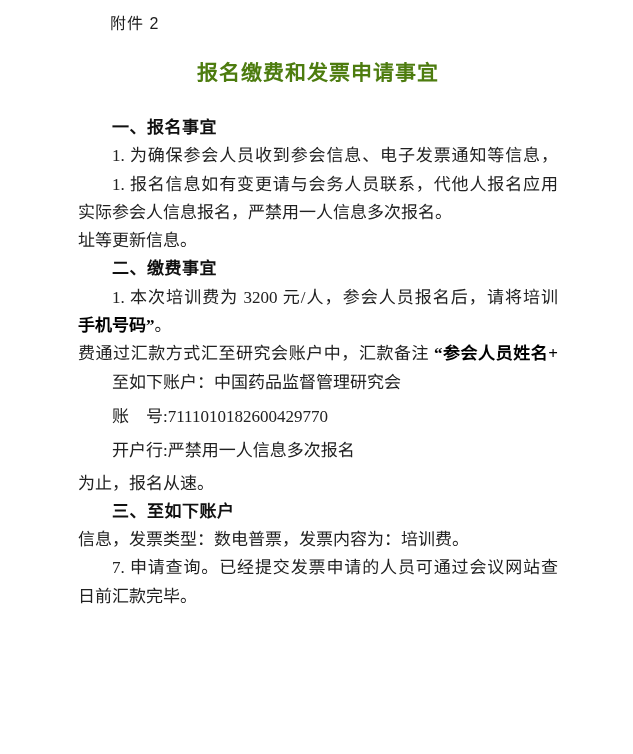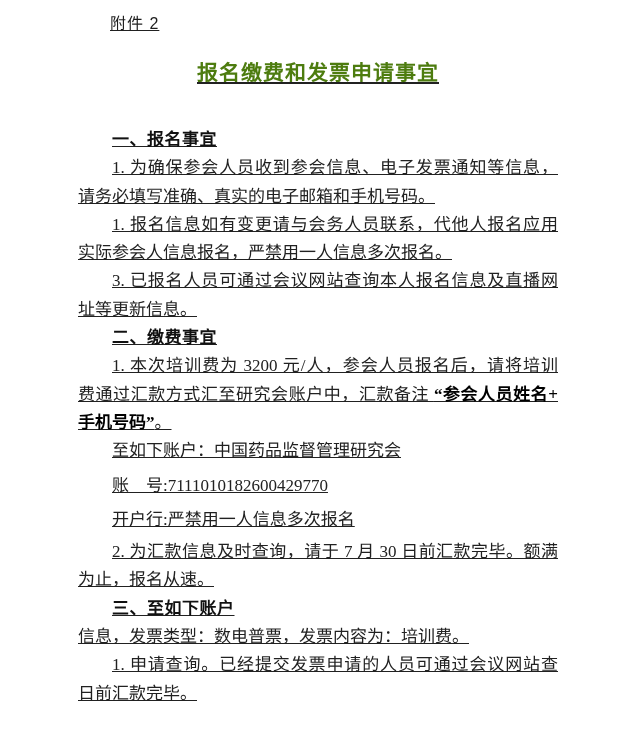--- a/index.html
+++ b/index.html
@@ -13,41 +13,40 @@
     height: 754px;
     background: #ffffff;
     overflow: hidden;
     font-family: "Liberation Serif", "DejaVu Serif", serif;
     color: #212121;
   }
   .doc {
     box-sizing: border-box;
     width: 633px;
     padding: 13px 75px 0 78px; 
-    text-decoration: underline;
   }
   .attachment {
     font-family: "Liberation Sans", "DejaVu Sans", sans-serif;
     font-size: 16px;
     line-height: 21px;
     margin-left: 32px;
     letter-spacing: 1px;
     color: #1d1d1d;
   }
   .title {
     margin-top: 25px;
     font-size: 21px;
     line-height: 29px;
     font-weight: 700;
     text-align: center;
     letter-spacing: 1px;
     color: #4d7c0f;
   }
   .body-blocks {
-    margin-top: 38px;
+    margin-top: 26px;
     font-size: 17px;
   }
   .heading {
     font-family: "Liberation Sans", "DejaVu Sans", sans-serif;
     font-weight: 700;
     font-size: 17px;
     line-height: 28.3px;
     text-indent: 34px;
     letter-spacing: 0.5px;
     color: #111111;
@@ -77,46 +76,43 @@
 <body>
 
 <div class="page">
   <div class="doc">
     <div class="attachment">附件 2</div>
     <div class="title">报名缴费和发票申请事宜</div>
     <div class="body-blocks">
         <div class="heading">一、报名事宜</div>
         <div class="para">
           <div class="line first"><span class="run">1. 为确保参会人员收到参会信息、电子发票通知等信息，</span></div>
-          <div class="line last"><span class="run">请务必填写准确、真实的电子邮箱和手机号码。</span></div>
         </div>
         <div class="para">
           <div class="line first"><span class="run">1. 报名信息如有变更请与会务人员联系，代他人报名应用</span></div>
           <div class="line last"><span class="run">实际参会人信息报名，严禁用一人信息多次报名。</span></div>
         </div>
         <div class="para">
-          <div class="line first"><span class="run">3. 已报名人员可通过会议网站查询本人报名信息及直播网</span></div>
           <div class="line last"><span class="run">址等更新信息。</span></div>
         </div>
         <div class="heading">二、缴费事宜</div>
         <div class="para">
           <div class="line first"><span class="run">1. 本次培训费为 3200 元/人，参会人员报名后，请将培训</span></div>
+          <div class="line last"><span class="run-bold">手机号码”</span><span class="run">。</span></div>
           <div class="line"><span class="run">费通过汇款方式汇至研究会账户中，汇款备注 </span><span class="run-bold">“参会人员姓名+</span></div>
-          <div class="line last"><span class="run-bold">手机号码”</span><span class="run">。</span></div>
         </div>
         <div class="kv">至如下账户：中国药品监督管理研究会</div>
         <div class="kv">账　号:7111010182600429770</div>
         <div class="kv">开户行:严禁用一人信息多次报名</div>
         <div class="para">
-          <div class="line first"><span class="run">2. 为汇款信息及时查询，请于 7 月 30 日前汇款完毕。额满</span></div>
           <div class="line last"><span class="run">为止，报名从速。</span></div>
         </div>
         <div class="heading">三、至如下账户</div>
         <div class="para">
           <div class="line last"><span class="run">信息，发票类型：数电普票，发票内容为：培训费。</span></div>
         </div>
         <div class="para">
-          <div class="line first"><span class="run">1. 申请查询。已经提交发票申请的人员可通过会议网站查</span></div>
+          <div class="line first"><span class="run">7. 申请查询。已经提交发票申请的人员可通过会议网站查</span></div>
           <div class="line last"><span class="run">日前汇款完毕。</span></div>
         </div>
       </div>
   </div>
 </div>
 
 </body></html>

